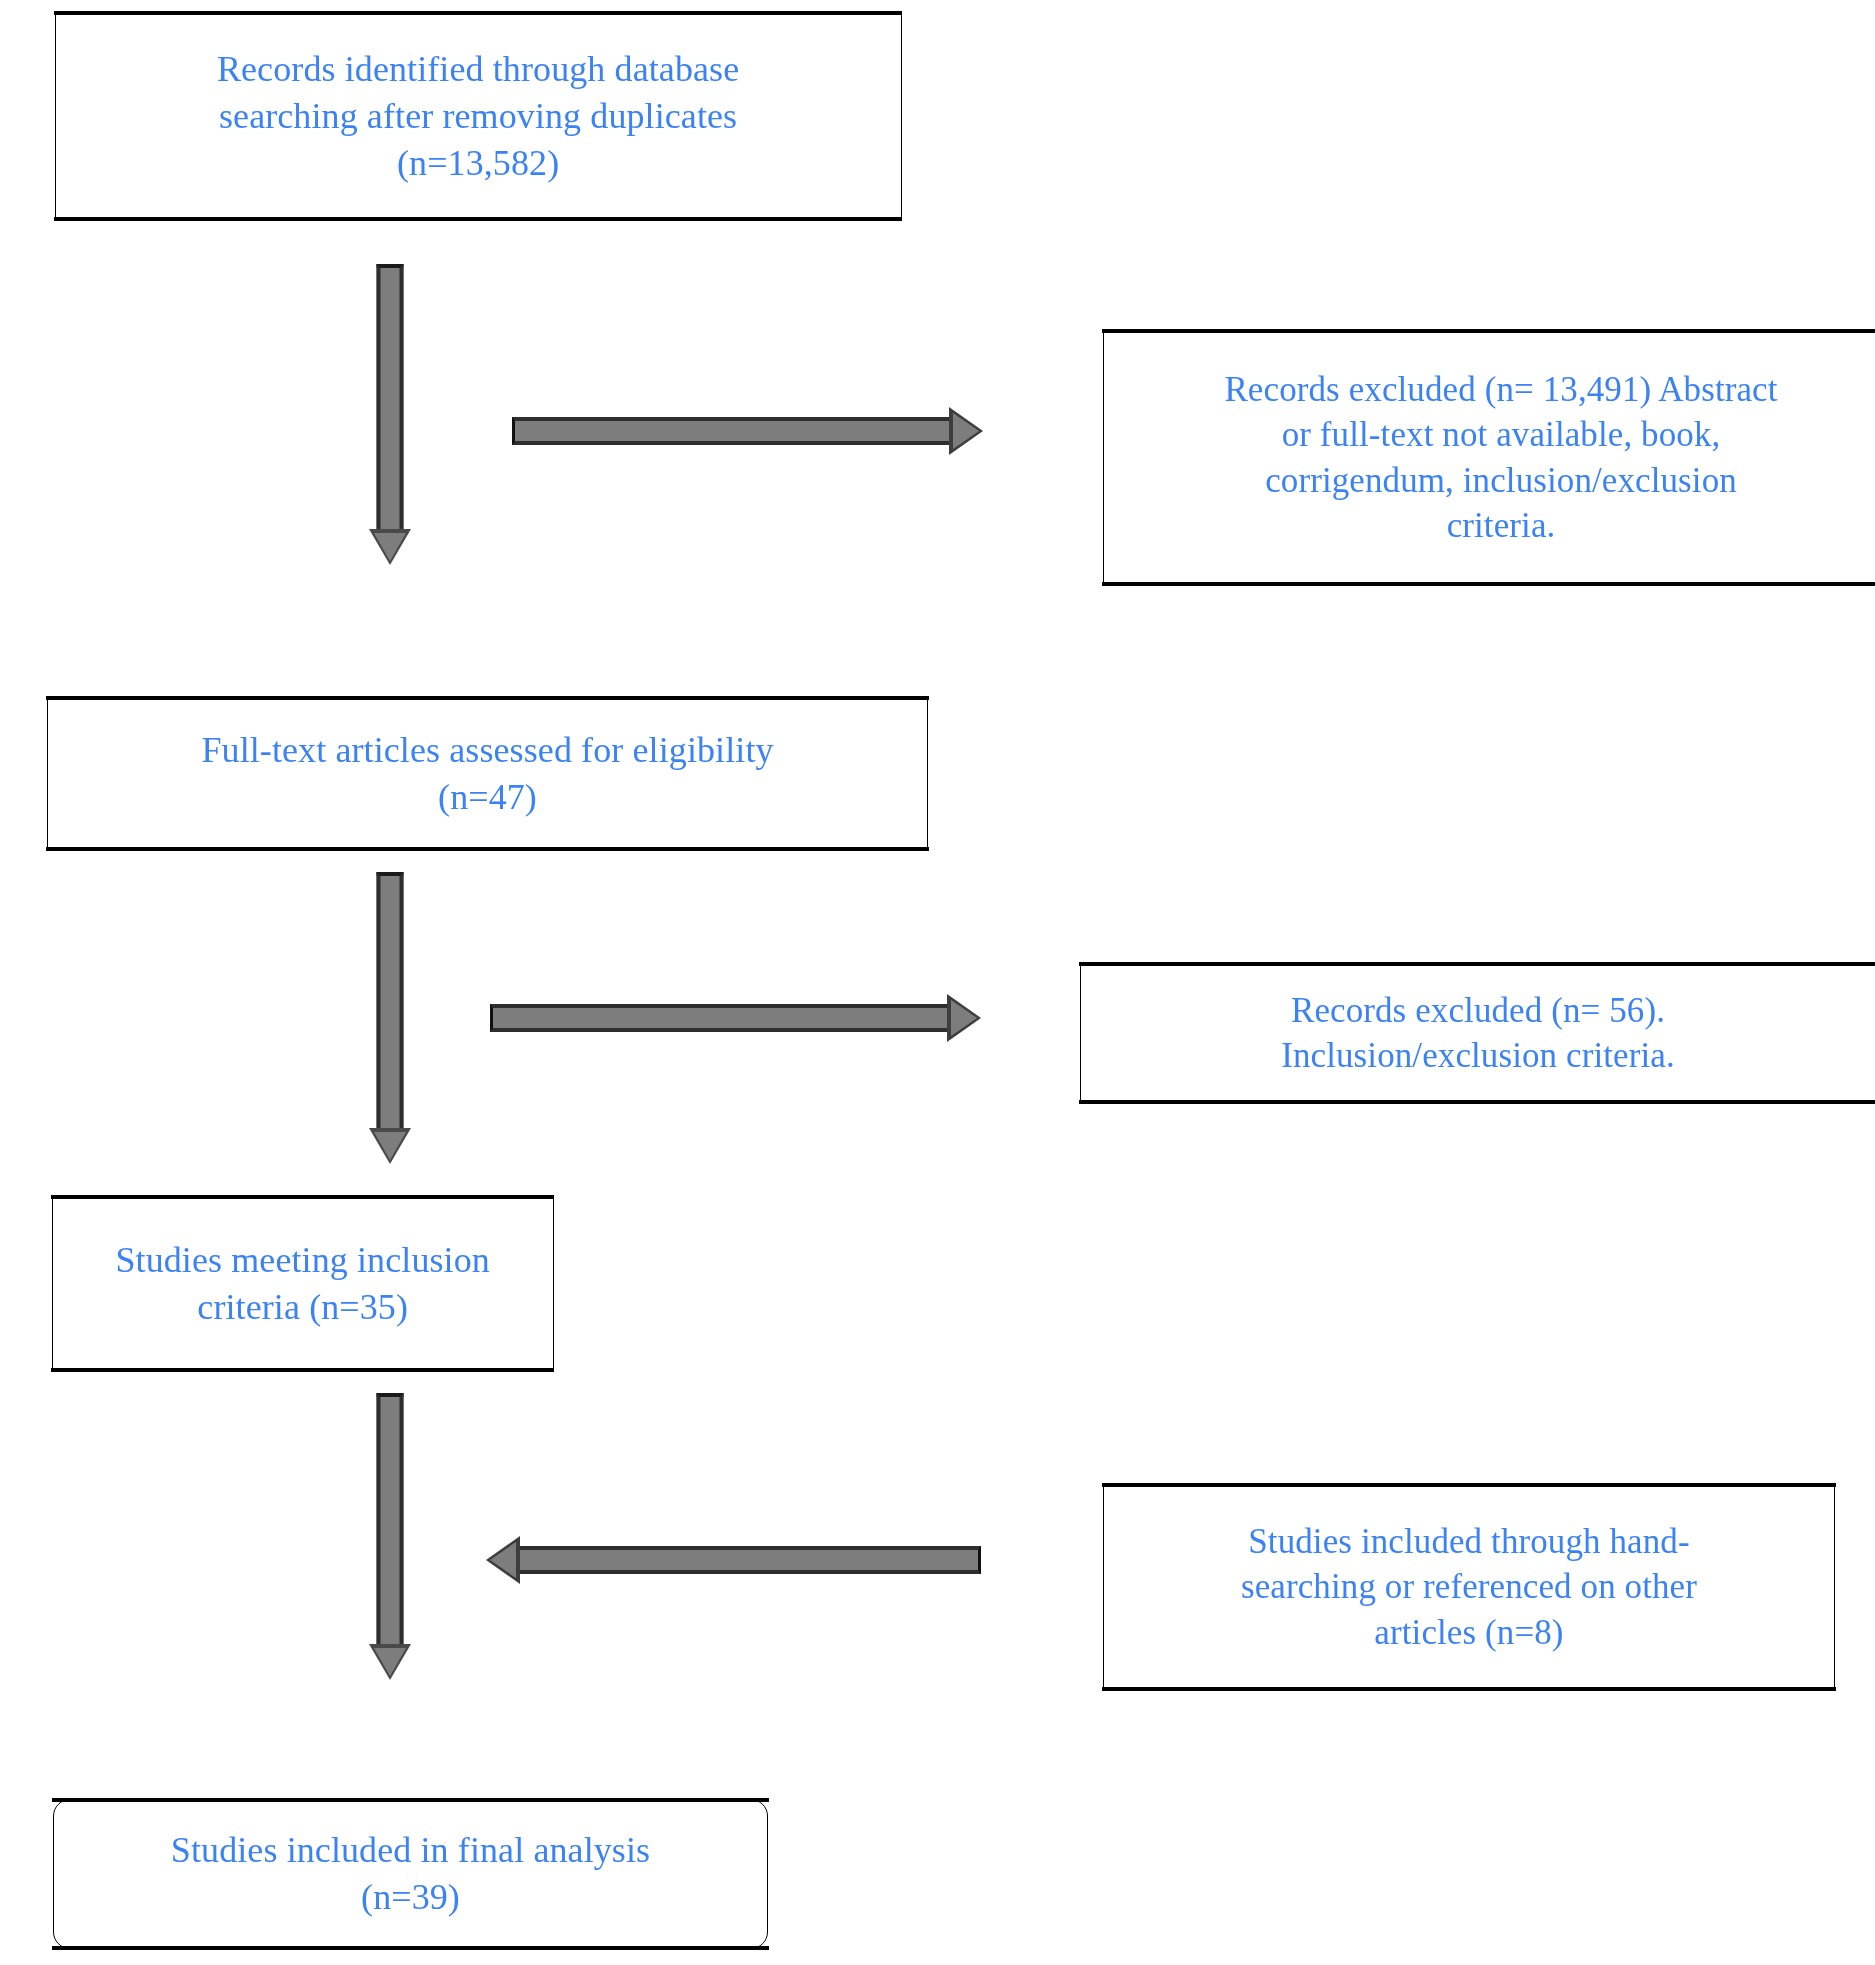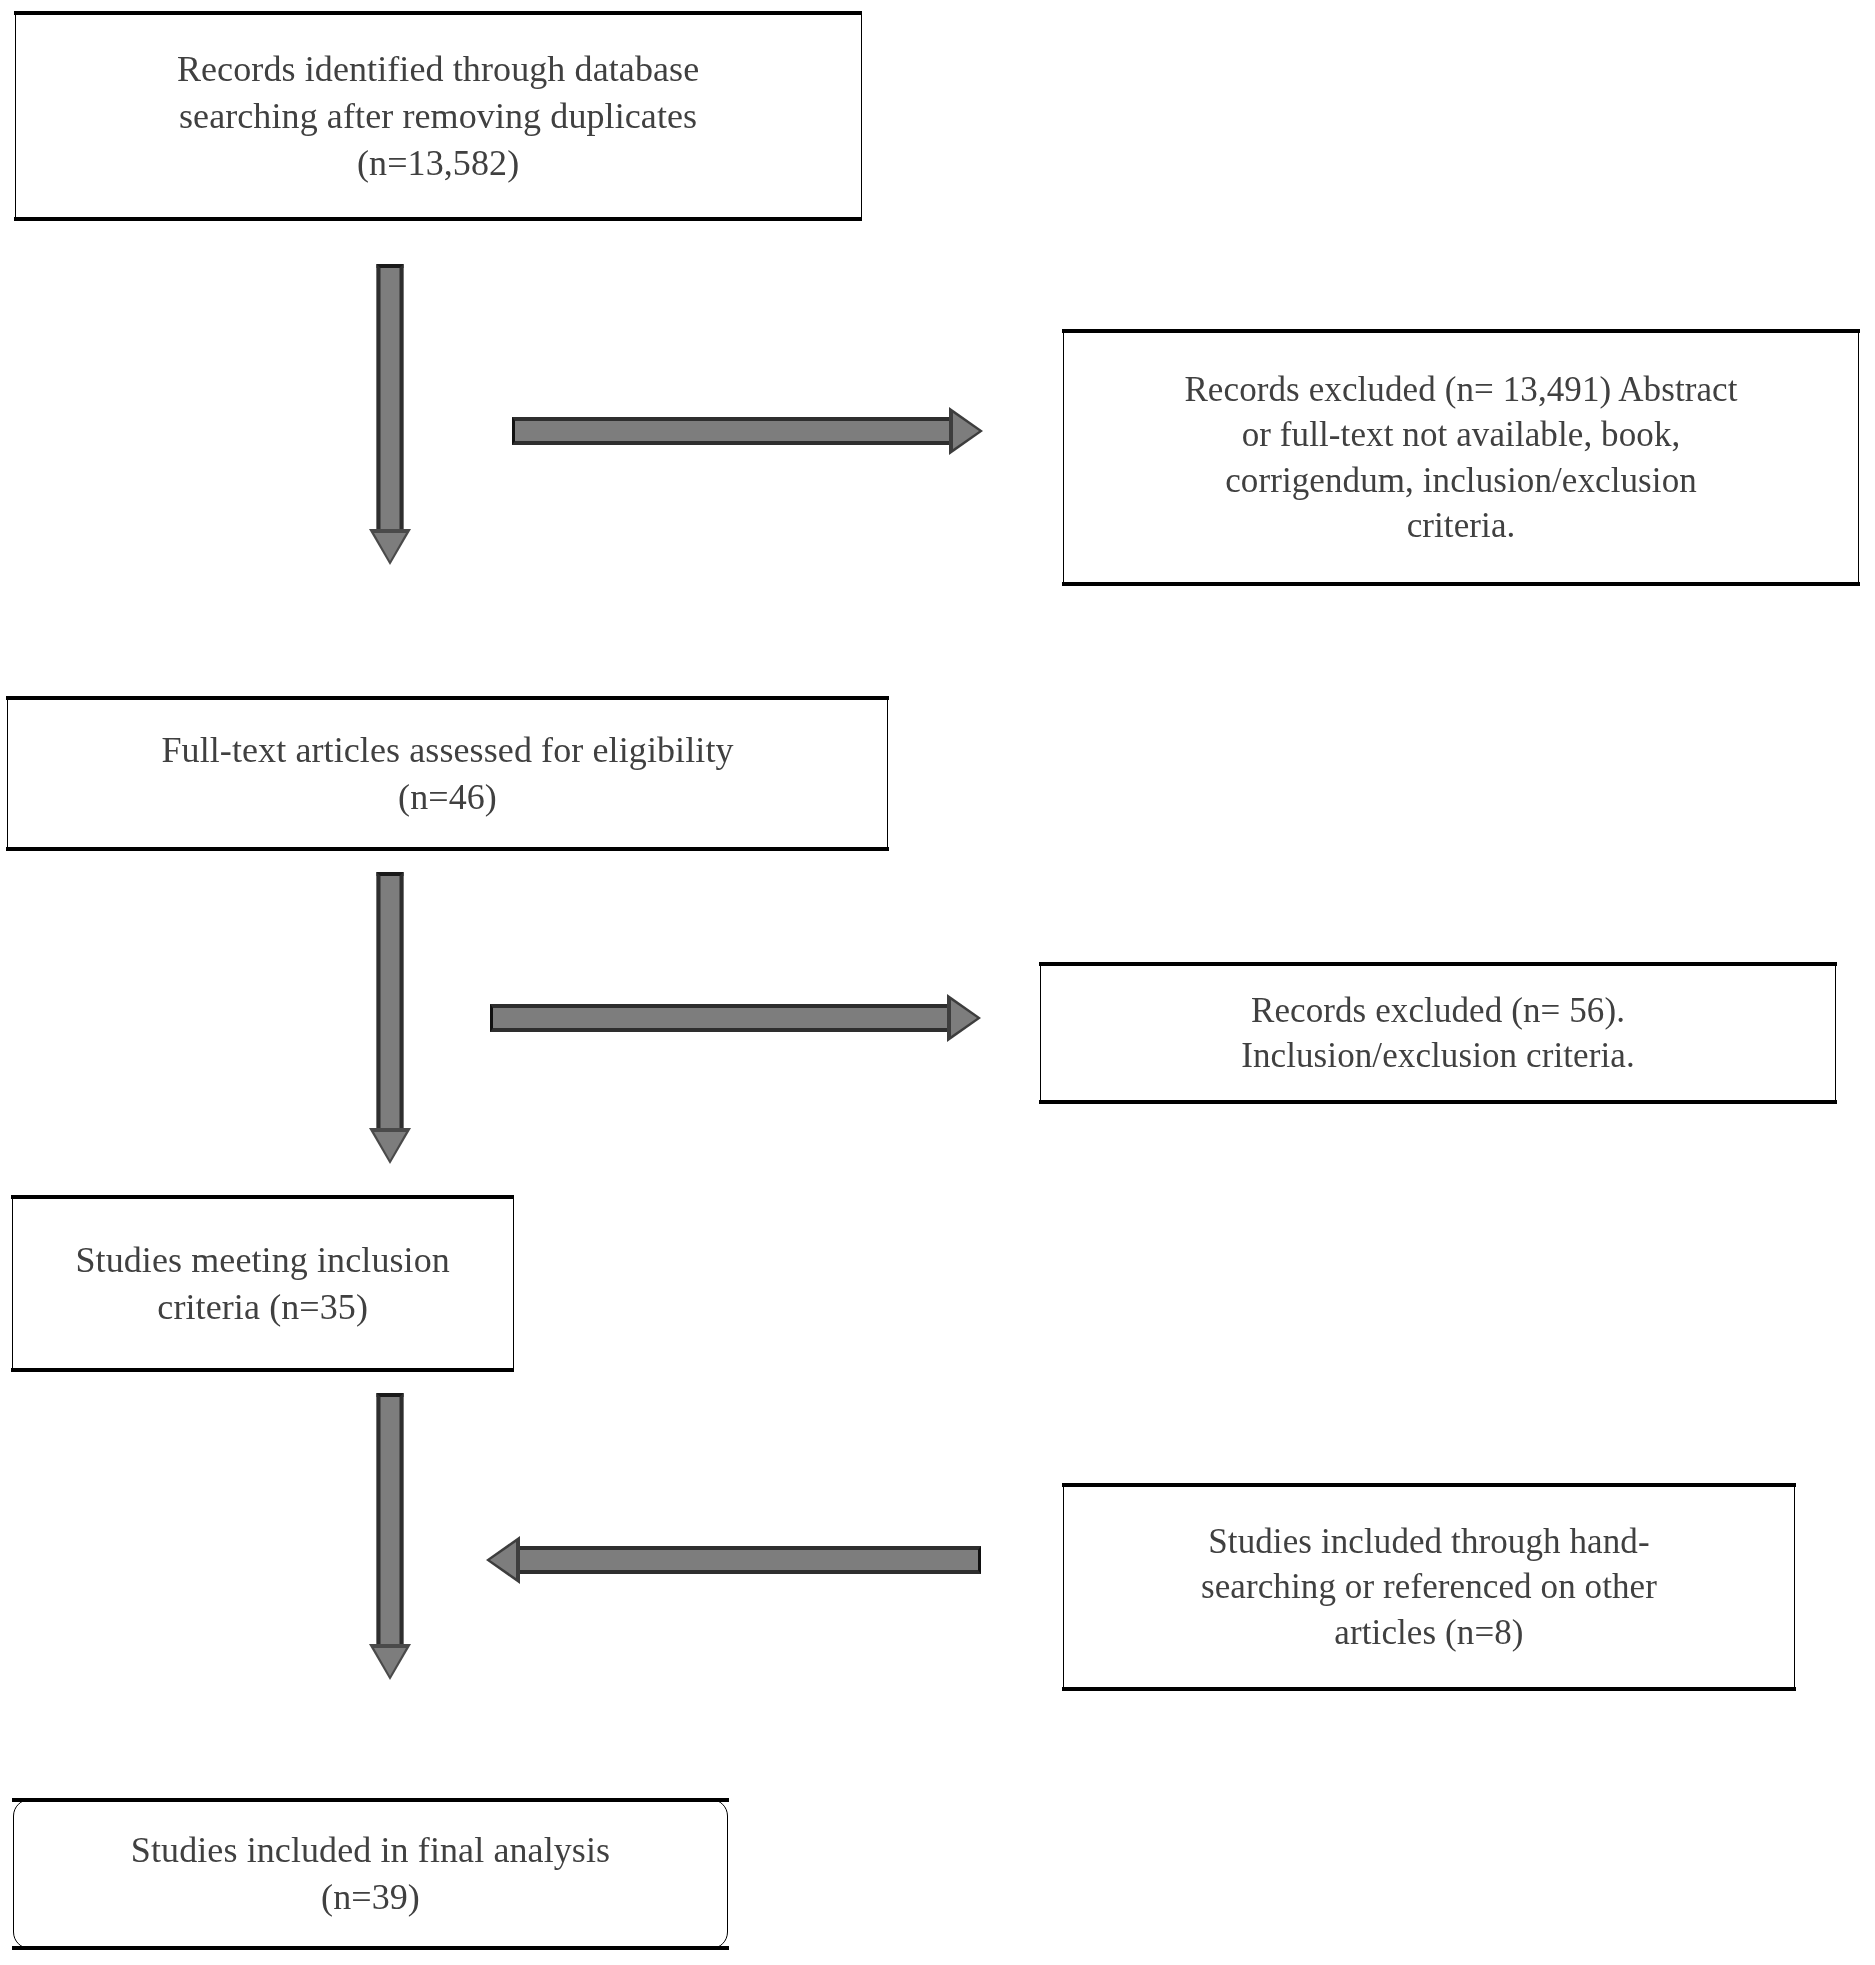--- a/index.html
+++ b/index.html
@@ -19,23 +19,24 @@
   }
   .flow-box {
     position: absolute;
     box-sizing: border-box;
     background: #ffffff;
     border: 1.8px solid #000000;
     display: flex;
     align-items: center;
     justify-content: center;
     text-align: center;
-    color: #404040;
+    color: #3b82f6;
     line-height: 1.30;
     letter-spacing: 0.1px;
+    margin-left: 40px;
   }
   .flow-box .box-text {
     display: block;
     padding: 0 13px;
     white-space: pre-line;
   }
 
   
   .flow-box::before,
   .flow-box::after {
@@ -163,21 +164,21 @@
 
   <div class="flow-box" style="left:1063px; top:330px; width:796px; height:255px; font-size:35px;">
     <span class="box-text">Records excluded (n= 13,491) Abstract
 or full-text not available, book,
 corrigendum, inclusion/exclusion
 criteria.</span>
   </div>
 
   <div class="flow-box" style="left:7px; top:697px; width:881px; height:153px; font-size:36px;">
     <span class="box-text">Full-text articles assessed for eligibility
-(n=46)</span>
+(n=47)</span>
   </div>
 
   <div class="arrow-v" style="left:358px; top:872px; width:64px; height:292px;">
     <div class="shaft" style="width:27px; height:257px;"></div>
     <div class="head"></div>
     <div class="head-inner" style="left:50%; bottom:4.1px;"></div>
   </div>
 
   <div class="arrow-h right" style="left:490px; top:971px; width:491px; height:93px;">
     <div class="shaft" style="width:461px; height:28px;"></div>

